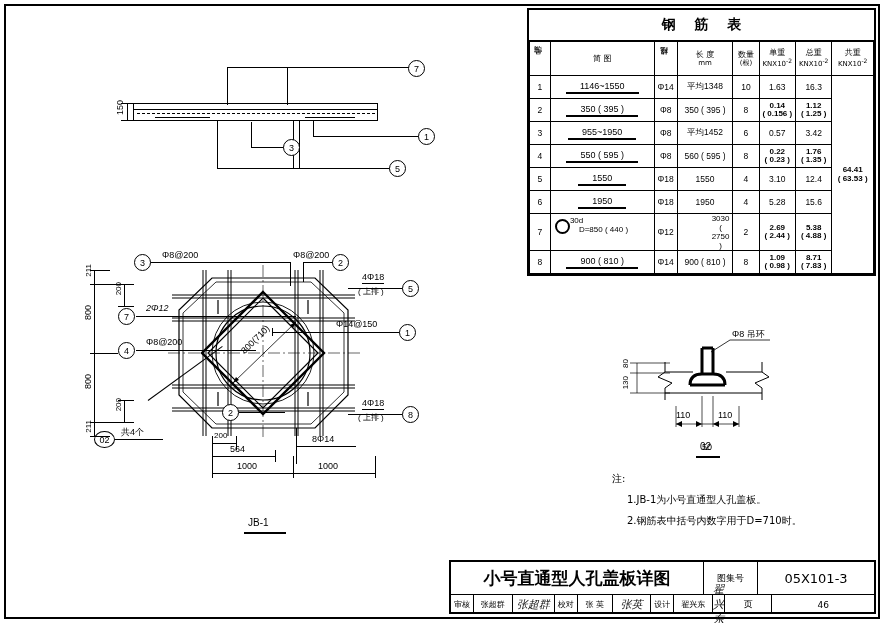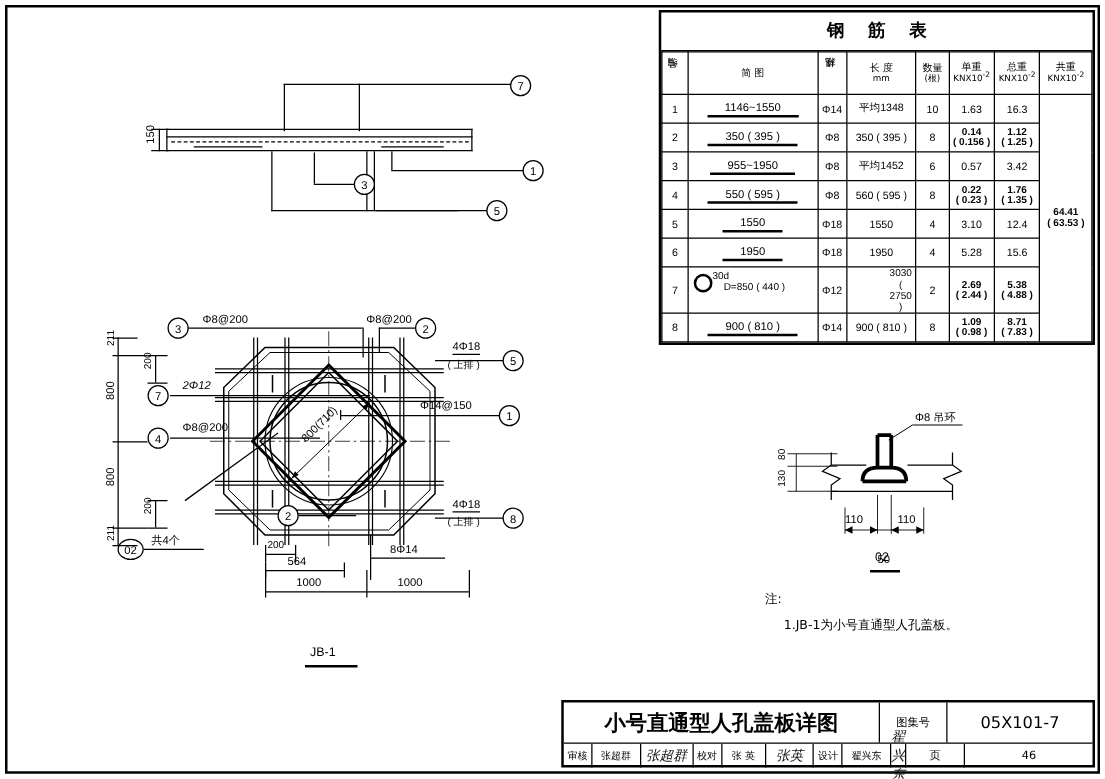--- a/index.html
+++ b/index.html
@@ -540,27 +540,28 @@
               </div>
             </td>
         </tr>
       </tbody>
     </table>
   </div>
 
   <div class="notes">
     <div>注:</div>
     <div class="n">1.JB-1为小号直通型人孔盖板。</div>
+    <div class="n">2.钢筋表中括号内数字用于D=710时。</div>
   </div>
 
   <div class="tb">
     <div class="tb-row1">
       <div class="tb-main">小号直通型人孔盖板详图</div>
       <div class="tb-c" style="width:54px;">图集号</div>
-      <div class="tb-c" style="width:116px; font-size:13px;">05X101-7</div>
+      <div class="tb-c" style="width:116px; font-size:13px;">05X101-3</div>
     </div>
     <div class="tb-row2">
       <div class="tb-c" style="width:26px; font-size:8px;">审核</div>
       <div class="tb-c" style="width:44px; font-size:8px;">张超群</div>
       <div class="tb-c sig" style="width:48px;">张超群</div>
       <div class="tb-c" style="width:26px; font-size:8px;">校对</div>
       <div class="tb-c" style="width:40px; font-size:8px;">张 英</div>
       <div class="tb-c sig" style="width:44px;text-align:right;">张英</div>
       <div class="tb-c" style="width:26px; font-size:8px;">设计</div>
       <div class="tb-c" style="width:44px; font-size:8px;">翟兴东</div>

